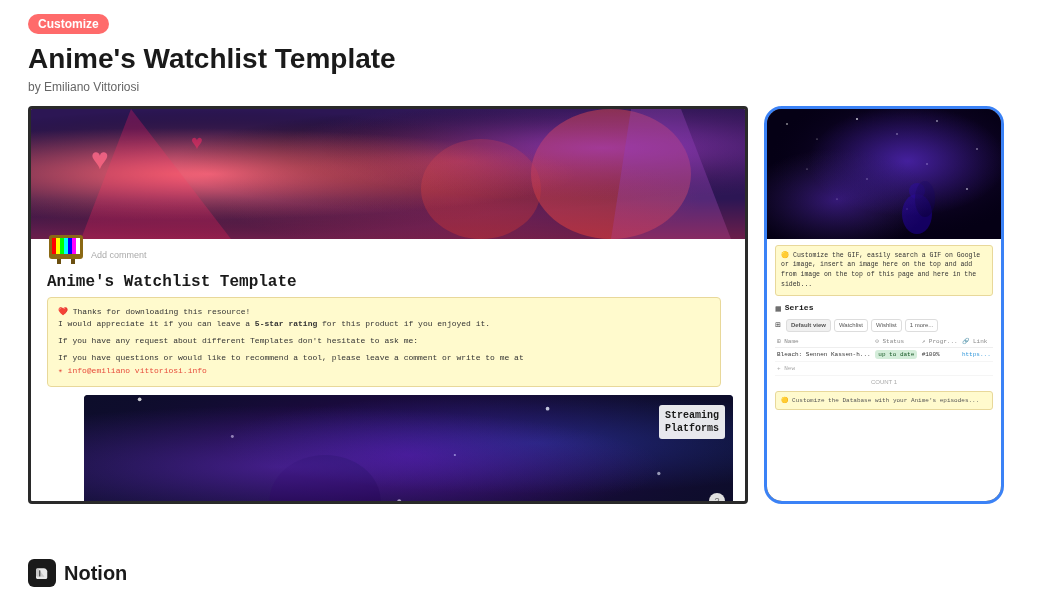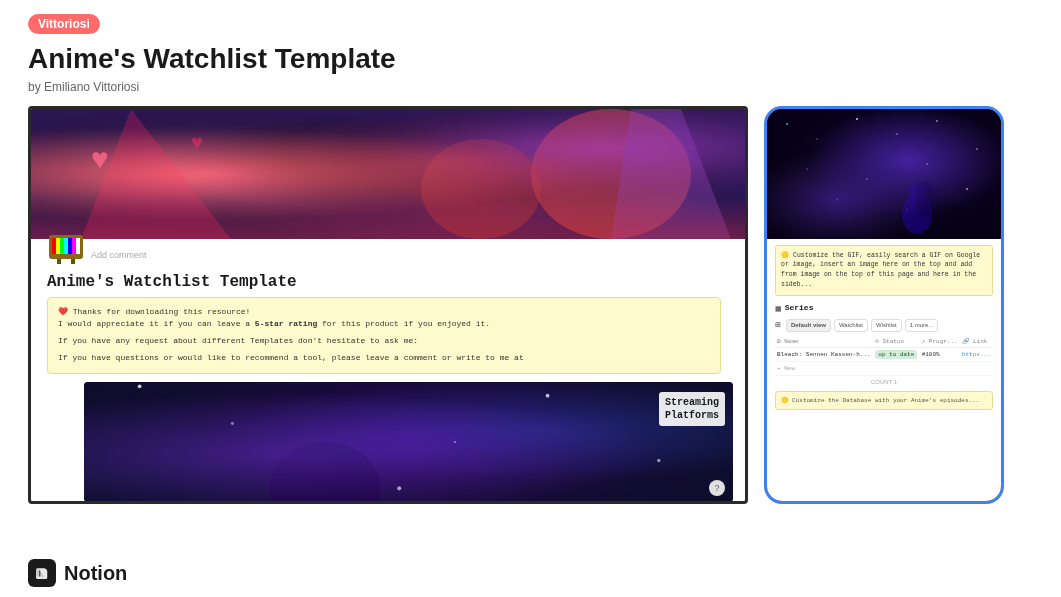--- a/index.html
+++ b/index.html
@@ -345,21 +345,21 @@
     .notion-text {
       font-size: 20px;
       font-weight: 600;
       color: #1a1a1a;
     }
   </style>
 </head>
 <body>
 
 <div class="header">
-  <div class="templates-badge">Vittoriosi</div>
+  <div class="templates-badge">Customize</div>
   <h1 class="page-title">Anime's Watchlist Template</h1>
   <div class="page-author">by Emiliano Vittoriosi</div>
 </div>
 
 <div class="tablets-area">
 
   <div class="tablet-left">
     <div class="tablet-left-inner">
 
       <div class="anime-banner">
@@ -417,20 +417,21 @@
 
       <div class="doc-title">Anime's Watchlist Template</div>
 
       <div class="info-box">
         <div>❤️  Thanks for downloading this resource!</div>
         <div>
           I would appreciate it if you can leave a <span class="highlight">5-star rating</span> for this product if you enjoyed it.
         </div>
         <div style="margin-top:4px;">If you have any request about different Templates don't hesitate to ask me:</div>
         <div style="margin-top:4px;">If you have questions or would like to recommend a tool, please leave a comment or write to me at</div>
+        <div><span class="link">✴ info@emiliano vittoriosi.info</span></div>
       </div>
 
       <div class="tablet-bottom-row">
         <div class="streaming-thumb">
           
           <svg width="100%" height="100%" viewBox="0 0 350 100" preserveAspectRatio="xMidYMid slice">
             <rect width="350" height="100" fill="#0d0d2b"></rect>
             <radialGradient id="sg1" cx="50%" cy="50%" r="60%">
               <stop offset="0%" stop-color="#4a0080" stop-opacity="0.8"></stop>
               <stop offset="100%" stop-color="#0d0d2b" stop-opacity="0"></stop>

